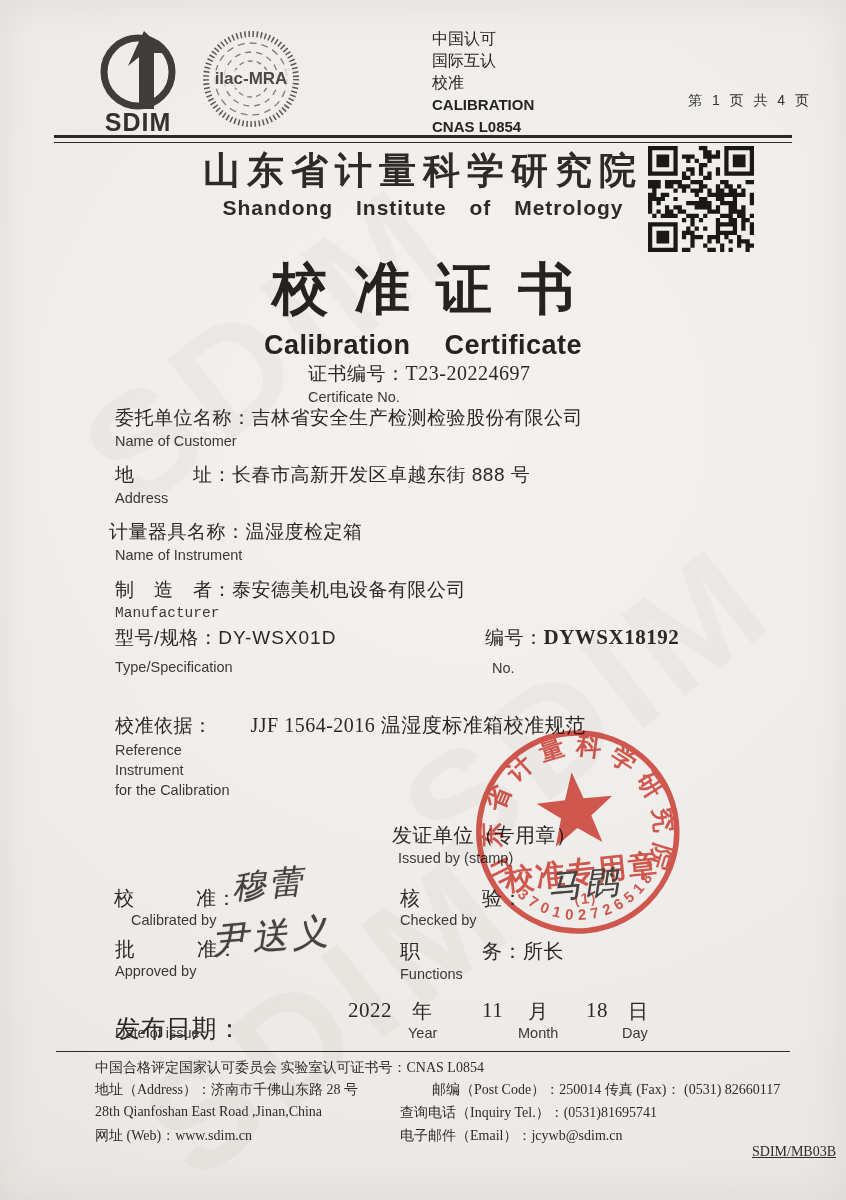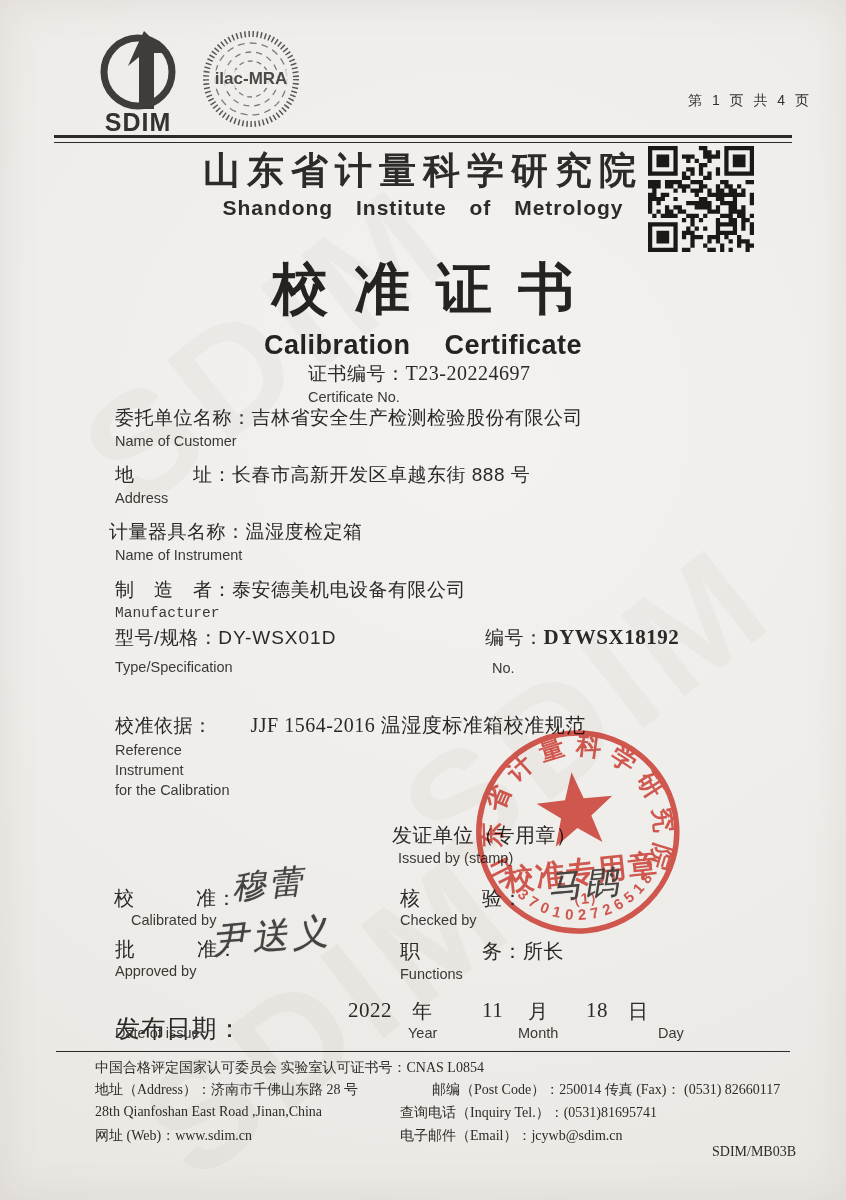--- a/index.html
+++ b/index.html
@@ -56,20 +56,27 @@
       <circle cx="49" cy="49" r="45" fill="none" stroke="#5a5856" stroke-width="6" stroke-dasharray="1.5,2.6"></circle>
       <circle cx="49" cy="49" r="36" fill="none" stroke="#7d7a77" stroke-width="1.3" stroke-dasharray="7,5"></circle>
       <circle cx="49" cy="49" r="27" fill="none" stroke="#7d7a77" stroke-width="1.3" stroke-dasharray="6,5"></circle>
       <circle cx="49" cy="49" r="18" fill="none" stroke="#7d7a77" stroke-width="1.3" stroke-dasharray="5,4"></circle>
       <rect x="8" y="40" width="82" height="18" fill="#efedea" opacity="0.75"></rect>
       <text x="49" y="54" font-size="17" font-weight="bold" text-anchor="middle" fill="#4c4946">ilac-MRA</text>
     </svg>
   </div>
 
 
+  <div class="abs" style="left:432px;top:28px;">
+    <div class="accred-line">中国认可</div>
+    <div class="accred-line">国际互认</div>
+    <div class="accred-line">校准</div>
+    <div class="accred-en">CALIBRATION</div>
+    <div class="accred-en">CNAS L0854</div>
+  </div>
 
   <div class="abs pagenum" style="left:688px;top:92px;">第 1 页 共 4 页</div>
 
   <div class="abs dbl-rule"></div>
 
   <div class="abs" style="left:648px;top:146px;">
     <svg id="qr-svg" width="106" height="106" viewBox="0 0 106 106">
       <rect width="106" height="106" fill="none"></rect>
       <path d="M0.00,0.00h4.24v4.24h-4.24zM4.24,0.00h4.24v4.24h-4.24zM8.48,0.00h4.24v4.24h-4.24zM12.72,0.00h4.24v4.24h-4.24zM16.96,0.00h4.24v4.24h-4.24zM21.20,0.00h4.24v4.24h-4.24zM25.44,0.00h4.24v4.24h-4.24zM50.88,0.00h4.24v4.24h-4.24zM55.12,0.00h4.24v4.24h-4.24zM76.32,0.00h4.24v4.24h-4.24zM80.56,0.00h4.24v4.24h-4.24zM84.80,0.00h4.24v4.24h-4.24zM89.04,0.00h4.24v4.24h-4.24zM93.28,0.00h4.24v4.24h-4.24zM97.52,0.00h4.24v4.24h-4.24zM101.76,0.00h4.24v4.24h-4.24zM0.00,4.24h4.24v4.24h-4.24zM25.44,4.24h4.24v4.24h-4.24zM55.12,4.24h4.24v4.24h-4.24zM59.36,4.24h4.24v4.24h-4.24zM67.84,4.24h4.24v4.24h-4.24zM76.32,4.24h4.24v4.24h-4.24zM101.76,4.24h4.24v4.24h-4.24zM0.00,8.48h4.24v4.24h-4.24zM8.48,8.48h4.24v4.24h-4.24zM12.72,8.48h4.24v4.24h-4.24zM16.96,8.48h4.24v4.24h-4.24zM25.44,8.48h4.24v4.24h-4.24zM33.92,8.48h4.24v4.24h-4.24zM38.16,8.48h4.24v4.24h-4.24zM42.40,8.48h4.24v4.24h-4.24zM55.12,8.48h4.24v4.24h-4.24zM59.36,8.48h4.24v4.24h-4.24zM63.60,8.48h4.24v4.24h-4.24zM67.84,8.48h4.24v4.24h-4.24zM76.32,8.48h4.24v4.24h-4.24zM84.80,8.48h4.24v4.24h-4.24zM89.04,8.48h4.24v4.24h-4.24zM93.28,8.48h4.24v4.24h-4.24zM101.76,8.48h4.24v4.24h-4.24zM0.00,12.72h4.24v4.24h-4.24zM8.48,12.72h4.24v4.24h-4.24zM12.72,12.72h4.24v4.24h-4.24zM16.96,12.72h4.24v4.24h-4.24zM25.44,12.72h4.24v4.24h-4.24zM38.16,12.72h4.24v4.24h-4.24zM46.64,12.72h4.24v4.24h-4.24zM59.36,12.72h4.24v4.24h-4.24zM76.32,12.72h4.24v4.24h-4.24zM84.80,12.72h4.24v4.24h-4.24zM89.04,12.72h4.24v4.24h-4.24zM93.28,12.72h4.24v4.24h-4.24zM101.76,12.72h4.24v4.24h-4.24zM0.00,16.96h4.24v4.24h-4.24zM8.48,16.96h4.24v4.24h-4.24zM12.72,16.96h4.24v4.24h-4.24zM16.96,16.96h4.24v4.24h-4.24zM25.44,16.96h4.24v4.24h-4.24zM50.88,16.96h4.24v4.24h-4.24zM55.12,16.96h4.24v4.24h-4.24zM76.32,16.96h4.24v4.24h-4.24zM84.80,16.96h4.24v4.24h-4.24zM89.04,16.96h4.24v4.24h-4.24zM93.28,16.96h4.24v4.24h-4.24zM101.76,16.96h4.24v4.24h-4.24zM0.00,21.20h4.24v4.24h-4.24zM25.44,21.20h4.24v4.24h-4.24zM38.16,21.20h4.24v4.24h-4.24zM42.40,21.20h4.24v4.24h-4.24zM50.88,21.20h4.24v4.24h-4.24zM67.84,21.20h4.24v4.24h-4.24zM76.32,21.20h4.24v4.24h-4.24zM101.76,21.20h4.24v4.24h-4.24zM0.00,25.44h4.24v4.24h-4.24zM4.24,25.44h4.24v4.24h-4.24zM8.48,25.44h4.24v4.24h-4.24zM12.72,25.44h4.24v4.24h-4.24zM16.96,25.44h4.24v4.24h-4.24zM21.20,25.44h4.24v4.24h-4.24zM25.44,25.44h4.24v4.24h-4.24zM33.92,25.44h4.24v4.24h-4.24zM42.40,25.44h4.24v4.24h-4.24zM50.88,25.44h4.24v4.24h-4.24zM59.36,25.44h4.24v4.24h-4.24zM67.84,25.44h4.24v4.24h-4.24zM76.32,25.44h4.24v4.24h-4.24zM80.56,25.44h4.24v4.24h-4.24zM84.80,25.44h4.24v4.24h-4.24zM89.04,25.44h4.24v4.24h-4.24zM93.28,25.44h4.24v4.24h-4.24zM97.52,25.44h4.24v4.24h-4.24zM101.76,25.44h4.24v4.24h-4.24zM33.92,29.68h4.24v4.24h-4.24zM38.16,29.68h4.24v4.24h-4.24zM55.12,29.68h4.24v4.24h-4.24zM59.36,29.68h4.24v4.24h-4.24zM0.00,33.92h4.24v4.24h-4.24zM4.24,33.92h4.24v4.24h-4.24zM8.48,33.92h4.24v4.24h-4.24zM16.96,33.92h4.24v4.24h-4.24zM21.20,33.92h4.24v4.24h-4.24zM25.44,33.92h4.24v4.24h-4.24zM29.68,33.92h4.24v4.24h-4.24zM42.40,33.92h4.24v4.24h-4.24zM46.64,33.92h4.24v4.24h-4.24zM50.88,33.92h4.24v4.24h-4.24zM72.08,33.92h4.24v4.24h-4.24zM76.32,33.92h4.24v4.24h-4.24zM97.52,33.92h4.24v4.24h-4.24zM101.76,33.92h4.24v4.24h-4.24zM0.00,38.16h4.24v4.24h-4.24zM4.24,38.16h4.24v4.24h-4.24zM8.48,38.16h4.24v4.24h-4.24zM16.96,38.16h4.24v4.24h-4.24zM21.20,38.16h4.24v4.24h-4.24zM29.68,38.16h4.24v4.24h-4.24zM33.92,38.16h4.24v4.24h-4.24zM38.16,38.16h4.24v4.24h-4.24zM50.88,38.16h4.24v4.24h-4.24zM55.12,38.16h4.24v4.24h-4.24zM67.84,38.16h4.24v4.24h-4.24zM76.32,38.16h4.24v4.24h-4.24zM80.56,38.16h4.24v4.24h-4.24zM89.04,38.16h4.24v4.24h-4.24zM4.24,42.40h4.24v4.24h-4.24zM25.44,42.40h4.24v4.24h-4.24zM33.92,42.40h4.24v4.24h-4.24zM42.40,42.40h4.24v4.24h-4.24zM46.64,42.40h4.24v4.24h-4.24zM50.88,42.40h4.24v4.24h-4.24zM59.36,42.40h4.24v4.24h-4.24zM67.84,42.40h4.24v4.24h-4.24zM72.08,42.40h4.24v4.24h-4.24zM80.56,42.40h4.24v4.24h-4.24zM84.80,42.40h4.24v4.24h-4.24zM93.28,42.40h4.24v4.24h-4.24zM0.00,46.64h4.24v4.24h-4.24zM4.24,46.64h4.24v4.24h-4.24zM12.72,46.64h4.24v4.24h-4.24zM16.96,46.64h4.24v4.24h-4.24zM46.64,46.64h4.24v4.24h-4.24zM59.36,46.64h4.24v4.24h-4.24zM63.60,46.64h4.24v4.24h-4.24zM67.84,46.64h4.24v4.24h-4.24zM72.08,46.64h4.24v4.24h-4.24zM76.32,46.64h4.24v4.24h-4.24zM80.56,46.64h4.24v4.24h-4.24zM84.80,46.64h4.24v4.24h-4.24zM89.04,46.64h4.24v4.24h-4.24zM93.28,46.64h4.24v4.24h-4.24zM101.76,46.64h4.24v4.24h-4.24zM0.00,50.88h4.24v4.24h-4.24zM4.24,50.88h4.24v4.24h-4.24zM8.48,50.88h4.24v4.24h-4.24zM12.72,50.88h4.24v4.24h-4.24zM25.44,50.88h4.24v4.24h-4.24zM50.88,50.88h4.24v4.24h-4.24zM55.12,50.88h4.24v4.24h-4.24zM67.84,50.88h4.24v4.24h-4.24zM72.08,50.88h4.24v4.24h-4.24zM84.80,50.88h4.24v4.24h-4.24zM101.76,50.88h4.24v4.24h-4.24zM0.00,55.12h4.24v4.24h-4.24zM8.48,55.12h4.24v4.24h-4.24zM38.16,55.12h4.24v4.24h-4.24zM42.40,55.12h4.24v4.24h-4.24zM46.64,55.12h4.24v4.24h-4.24zM50.88,55.12h4.24v4.24h-4.24zM55.12,55.12h4.24v4.24h-4.24zM59.36,55.12h4.24v4.24h-4.24zM72.08,55.12h4.24v4.24h-4.24zM76.32,55.12h4.24v4.24h-4.24zM80.56,55.12h4.24v4.24h-4.24zM84.80,55.12h4.24v4.24h-4.24zM101.76,55.12h4.24v4.24h-4.24zM0.00,59.36h4.24v4.24h-4.24zM16.96,59.36h4.24v4.24h-4.24zM25.44,59.36h4.24v4.24h-4.24zM29.68,59.36h4.24v4.24h-4.24zM46.64,59.36h4.24v4.24h-4.24zM50.88,59.36h4.24v4.24h-4.24zM55.12,59.36h4.24v4.24h-4.24zM59.36,59.36h4.24v4.24h-4.24zM67.84,59.36h4.24v4.24h-4.24zM80.56,59.36h4.24v4.24h-4.24zM84.80,59.36h4.24v4.24h-4.24zM93.28,59.36h4.24v4.24h-4.24zM0.00,63.60h4.24v4.24h-4.24zM8.48,63.60h4.24v4.24h-4.24zM16.96,63.60h4.24v4.24h-4.24zM21.20,63.60h4.24v4.24h-4.24zM29.68,63.60h4.24v4.24h-4.24zM33.92,63.60h4.24v4.24h-4.24zM59.36,63.60h4.24v4.24h-4.24zM63.60,63.60h4.24v4.24h-4.24zM67.84,63.60h4.24v4.24h-4.24zM80.56,63.60h4.24v4.24h-4.24zM84.80,63.60h4.24v4.24h-4.24zM89.04,63.60h4.24v4.24h-4.24zM93.28,63.60h4.24v4.24h-4.24zM4.24,67.84h4.24v4.24h-4.24zM12.72,67.84h4.24v4.24h-4.24zM16.96,67.84h4.24v4.24h-4.24zM21.20,67.84h4.24v4.24h-4.24zM25.44,67.84h4.24v4.24h-4.24zM38.16,67.84h4.24v4.24h-4.24zM42.40,67.84h4.24v4.24h-4.24zM46.64,67.84h4.24v4.24h-4.24zM55.12,67.84h4.24v4.24h-4.24zM72.08,67.84h4.24v4.24h-4.24zM76.32,67.84h4.24v4.24h-4.24zM80.56,67.84h4.24v4.24h-4.24zM89.04,67.84h4.24v4.24h-4.24zM93.28,67.84h4.24v4.24h-4.24zM101.76,67.84h4.24v4.24h-4.24zM33.92,72.08h4.24v4.24h-4.24zM42.40,72.08h4.24v4.24h-4.24zM50.88,72.08h4.24v4.24h-4.24zM67.84,72.08h4.24v4.24h-4.24zM80.56,72.08h4.24v4.24h-4.24zM84.80,72.08h4.24v4.24h-4.24zM93.28,72.08h4.24v4.24h-4.24zM97.52,72.08h4.24v4.24h-4.24zM0.00,76.32h4.24v4.24h-4.24zM4.24,76.32h4.24v4.24h-4.24zM8.48,76.32h4.24v4.24h-4.24zM12.72,76.32h4.24v4.24h-4.24zM16.96,76.32h4.24v4.24h-4.24zM21.20,76.32h4.24v4.24h-4.24zM25.44,76.32h4.24v4.24h-4.24zM42.40,76.32h4.24v4.24h-4.24zM67.84,76.32h4.24v4.24h-4.24zM72.08,76.32h4.24v4.24h-4.24zM76.32,76.32h4.24v4.24h-4.24zM80.56,76.32h4.24v4.24h-4.24zM84.80,76.32h4.24v4.24h-4.24zM93.28,76.32h4.24v4.24h-4.24zM101.76,76.32h4.24v4.24h-4.24zM0.00,80.56h4.24v4.24h-4.24zM25.44,80.56h4.24v4.24h-4.24zM38.16,80.56h4.24v4.24h-4.24zM46.64,80.56h4.24v4.24h-4.24zM55.12,80.56h4.24v4.24h-4.24zM67.84,80.56h4.24v4.24h-4.24zM84.80,80.56h4.24v4.24h-4.24zM93.28,80.56h4.24v4.24h-4.24zM101.76,80.56h4.24v4.24h-4.24zM0.00,84.80h4.24v4.24h-4.24zM8.48,84.80h4.24v4.24h-4.24zM12.72,84.80h4.24v4.24h-4.24zM16.96,84.80h4.24v4.24h-4.24zM25.44,84.80h4.24v4.24h-4.24zM33.92,84.80h4.24v4.24h-4.24zM38.16,84.80h4.24v4.24h-4.24zM42.40,84.80h4.24v4.24h-4.24zM67.84,84.80h4.24v4.24h-4.24zM72.08,84.80h4.24v4.24h-4.24zM76.32,84.80h4.24v4.24h-4.24zM80.56,84.80h4.24v4.24h-4.24zM84.80,84.80h4.24v4.24h-4.24zM101.76,84.80h4.24v4.24h-4.24zM0.00,89.04h4.24v4.24h-4.24zM8.48,89.04h4.24v4.24h-4.24zM12.72,89.04h4.24v4.24h-4.24zM16.96,89.04h4.24v4.24h-4.24zM25.44,89.04h4.24v4.24h-4.24zM33.92,89.04h4.24v4.24h-4.24zM42.40,89.04h4.24v4.24h-4.24zM46.64,89.04h4.24v4.24h-4.24zM50.88,89.04h4.24v4.24h-4.24zM59.36,89.04h4.24v4.24h-4.24zM63.60,89.04h4.24v4.24h-4.24zM67.84,89.04h4.24v4.24h-4.24zM76.32,89.04h4.24v4.24h-4.24zM89.04,89.04h4.24v4.24h-4.24zM0.00,93.28h4.24v4.24h-4.24zM8.48,93.28h4.24v4.24h-4.24zM12.72,93.28h4.24v4.24h-4.24zM16.96,93.28h4.24v4.24h-4.24zM25.44,93.28h4.24v4.24h-4.24zM42.40,93.28h4.24v4.24h-4.24zM59.36,93.28h4.24v4.24h-4.24zM67.84,93.28h4.24v4.24h-4.24zM80.56,93.28h4.24v4.24h-4.24zM89.04,93.28h4.24v4.24h-4.24zM93.28,93.28h4.24v4.24h-4.24zM97.52,93.28h4.24v4.24h-4.24zM0.00,97.52h4.24v4.24h-4.24zM25.44,97.52h4.24v4.24h-4.24zM42.40,97.52h4.24v4.24h-4.24zM55.12,97.52h4.24v4.24h-4.24zM72.08,97.52h4.24v4.24h-4.24zM89.04,97.52h4.24v4.24h-4.24zM97.52,97.52h4.24v4.24h-4.24zM101.76,97.52h4.24v4.24h-4.24zM0.00,101.76h4.24v4.24h-4.24zM4.24,101.76h4.24v4.24h-4.24zM8.48,101.76h4.24v4.24h-4.24zM12.72,101.76h4.24v4.24h-4.24zM16.96,101.76h4.24v4.24h-4.24zM21.20,101.76h4.24v4.24h-4.24zM25.44,101.76h4.24v4.24h-4.24zM33.92,101.76h4.24v4.24h-4.24zM38.16,101.76h4.24v4.24h-4.24zM59.36,101.76h4.24v4.24h-4.24zM63.60,101.76h4.24v4.24h-4.24zM72.08,101.76h4.24v4.24h-4.24zM80.56,101.76h4.24v4.24h-4.24zM97.52,101.76h4.24v4.24h-4.24z" fill="#1b1917"></path>
     </svg>
@@ -168,27 +175,27 @@
   <div class="abs zh serif" style="left:348px;top:998px;font-size:21px;">2022</div>
   <div class="abs zh" style="left:412px;top:998px;font-size:20px;">年</div>
   <div class="abs en" style="left:408px;top:1025px;">Year</div>
 
   <div class="abs zh serif" style="left:482px;top:998px;font-size:21px;">11</div>
   <div class="abs zh" style="left:528px;top:998px;font-size:20px;">月</div>
   <div class="abs en" style="left:518px;top:1025px;">Month</div>
 
   <div class="abs zh serif" style="left:586px;top:998px;font-size:21px;">18</div>
   <div class="abs zh" style="left:628px;top:998px;font-size:20px;">日</div>
-  <div class="abs en" style="left:622px;top:1025px;margin-left:36px;">Day</div>
+  <div class="abs en" style="left:622px;top:1025px;">Day</div>
 
   <div class="abs footer-rule"></div>
 
   <div class="abs foot" style="left:95px;top:1059px;">中国合格评定国家认可委员会  实验室认可证书号：CNAS L0854</div>
   <div class="abs foot" style="left:95px;top:1081px;">地址（Address）：济南市千佛山东路 28 号</div>
   <div class="abs foot" style="left:432px;top:1081px;">邮编（Post Code）：250014 传真 (Fax)： (0531) 82660117</div>
   <div class="abs foot" style="left:95px;top:1104px;">28th Qianfoshan East Road ,Jinan,China</div>
   <div class="abs foot" style="left:400px;top:1104px;">查询电话（Inquiry Tel.）：(0531)81695741</div>
   <div class="abs foot" style="left:95px;top:1127px;">网址 (Web)：www.sdim.cn</div>
   <div class="abs foot" style="left:400px;top:1127px;">电子邮件（Email）：jcywb@sdim.cn</div>
 
-  <div class="abs foot" style="left:712px;top:1144px;">SDIM/MB03B</div>
+  <div class="abs foot" style="left:752px;top:1144px;text-decoration:underline;">SDIM/MB03B</div>
 
 </div>
 
 </body></html>

